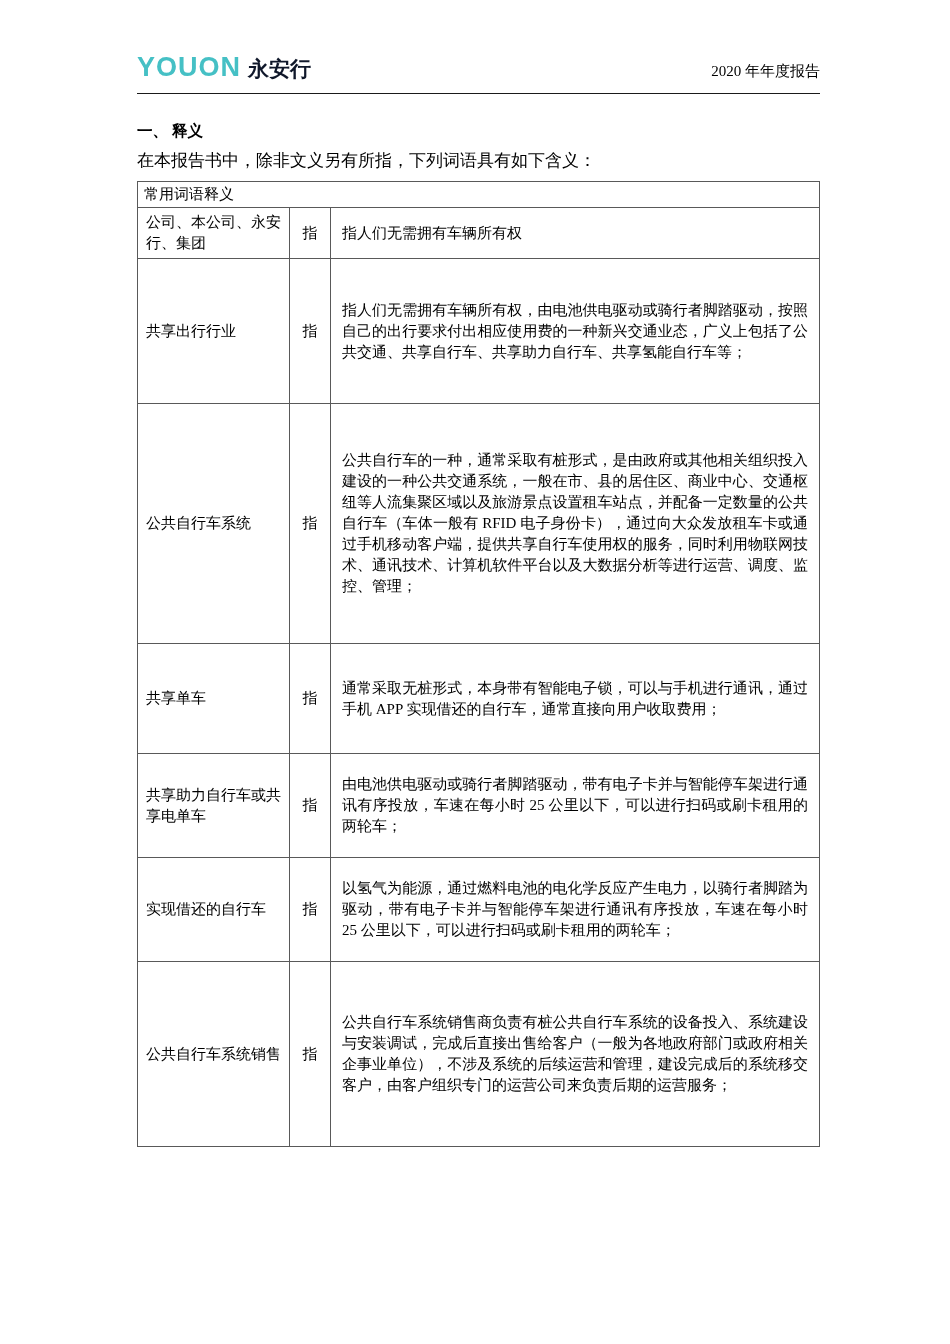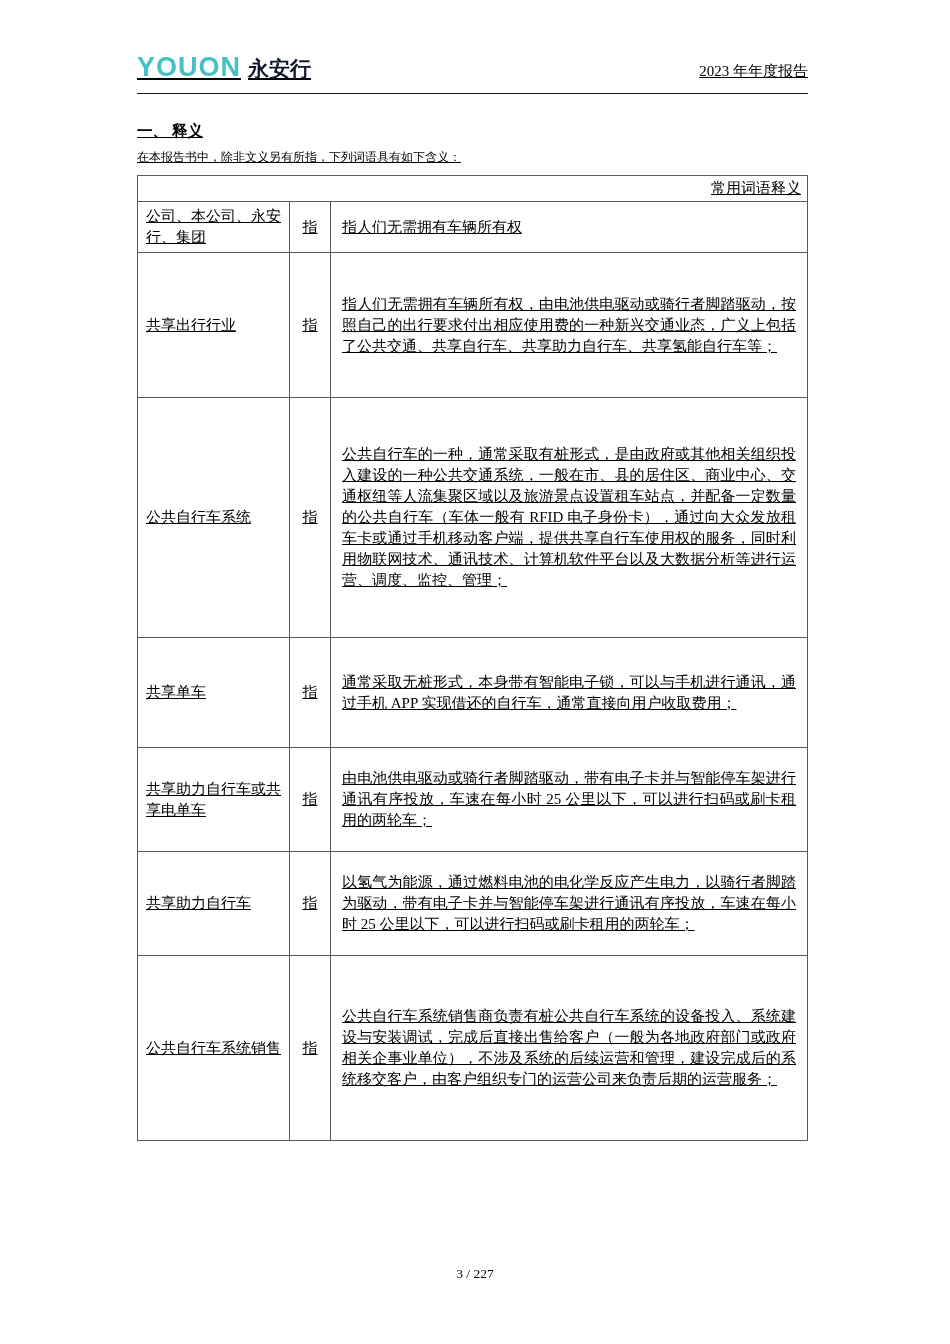--- a/index.html
+++ b/index.html
@@ -10,23 +10,22 @@
     height: 1344px;
     margin: 0 auto;
     background: #ffffff;
     font-family: "Liberation Serif", "DejaVu Serif", serif;
     color: #000000;
     overflow: hidden;
   }
   .content {
     position: absolute;
     left: 137px;
-    right: 142px;
+    right: 130px;
     top: 52px;
-    text-decoration: underline;
   }
   
   .header {
     display: flex;
     justify-content: space-between;
     align-items: flex-end;
     border-bottom: 1.5px solid #1a1a1a;
     padding-bottom: 10px;
   }
   .logo { display: flex; align-items: baseline; }
@@ -49,21 +48,21 @@
     padding-bottom: 2px;
   }
   
   .section-title {
     margin-top: 27px;
     font-size: 15.5px;
     font-weight: bold;
   }
   .intro {
     margin-top: 7px;
-    font-size: 12px;
+    font-size: 17px;
   }
   
   table.def-table {
     margin-top: 9px;
     width: 100%;
     border-collapse: collapse;
     table-layout: fixed;
   }
   .def-table td {
     border: 1px solid #595959;
@@ -75,21 +74,21 @@
   .def-table .thead-cell {
     height: 24px;
     padding: 2px 6px;
     vertical-align: middle;
   }
   .col-term { width: 152px; }
   .col-zhi  { width: 41px; }
   .def-table td.zhi { text-align: center; }
   .def-table td.def { padding: 4px 11px; text-align: justify; }
   
-  tr.r-head { height: 24px; text-align: right; }
+  tr.r-head { height: 24px; }
   tr.r1 { height: 46px; }
   tr.r2 { height: 38px; }
   tr.r3 { height: 145px; }
   tr.r4 { height: 240px; }
   tr.r5 { height: 110px; }
   tr.r6 { height: 104px; }
   tr.r7 { height: 104px; }
   tr.r8 { height: 185px; }
   
   .footer {
@@ -105,21 +104,21 @@
 <body>
 
 <div class="page">
   <div class="content">
 
     <div class="header">
       <div class="logo">
         <span class="logo-en">YOUON</span>
         <span class="logo-cn">永安行</span>
       </div>
-      <div class="report-title">2023 年年度报告</div>
+      <div class="report-title">2020 年年度报告</div>
     </div>
 
     <div class="section-title">一、  释义</div>
     <div class="intro">在本报告书中，除非文义另有所指，下列词语具有如下含义：</div>
 
     <table class="def-table">
       <colgroup>
         <col class="col-term">
         <col class="col-zhi">
         <col>
@@ -154,29 +153,28 @@
           <td class="def">通常采取无桩形式，本身带有智能电子锁，可以与手机进行通讯，通过手机 APP 实现借还的自行车，通常直接向用户收取费用；</td>
         </tr>
 
         <tr class="r6">
           <td class="term">共享助力自行车或共享电单车</td>
           <td class="zhi">指</td>
           <td class="def">由电池供电驱动或骑行者脚踏驱动，带有电子卡并与智能停车架进行通讯有序投放，车速在每小时 25 公里以下，可以进行扫码或刷卡租用的两轮车；</td>
         </tr>
 
         <tr class="r7">
-          <td class="term">共享助力自行车</td>
+          <td class="term">实现借还的自行车</td>
           <td class="zhi">指</td>
           <td class="def">以氢气为能源，通过燃料电池的电化学反应产生电力，以骑行者脚踏为驱动，带有电子卡并与智能停车架进行通讯有序投放，车速在每小时 25 公里以下，可以进行扫码或刷卡租用的两轮车；</td>
         </tr>
 
         <tr class="r8">
           <td class="term">公共自行车系统销售</td>
           <td class="zhi">指</td>
           <td class="def">公共自行车系统销售商负责有桩公共自行车系统的设备投入、系统建设与安装调试，完成后直接出售给客户（一般为各地政府部门或政府相关企事业单位），不涉及系统的后续运营和管理，建设完成后的系统移交客户，由客户组织专门的运营公司来负责后期的运营服务；</td>
         </tr>
       </tbody>
     </table>
 
   </div>
 
-  <div class="footer">3 / 227</div>
 </div>
 
 </body></html>

